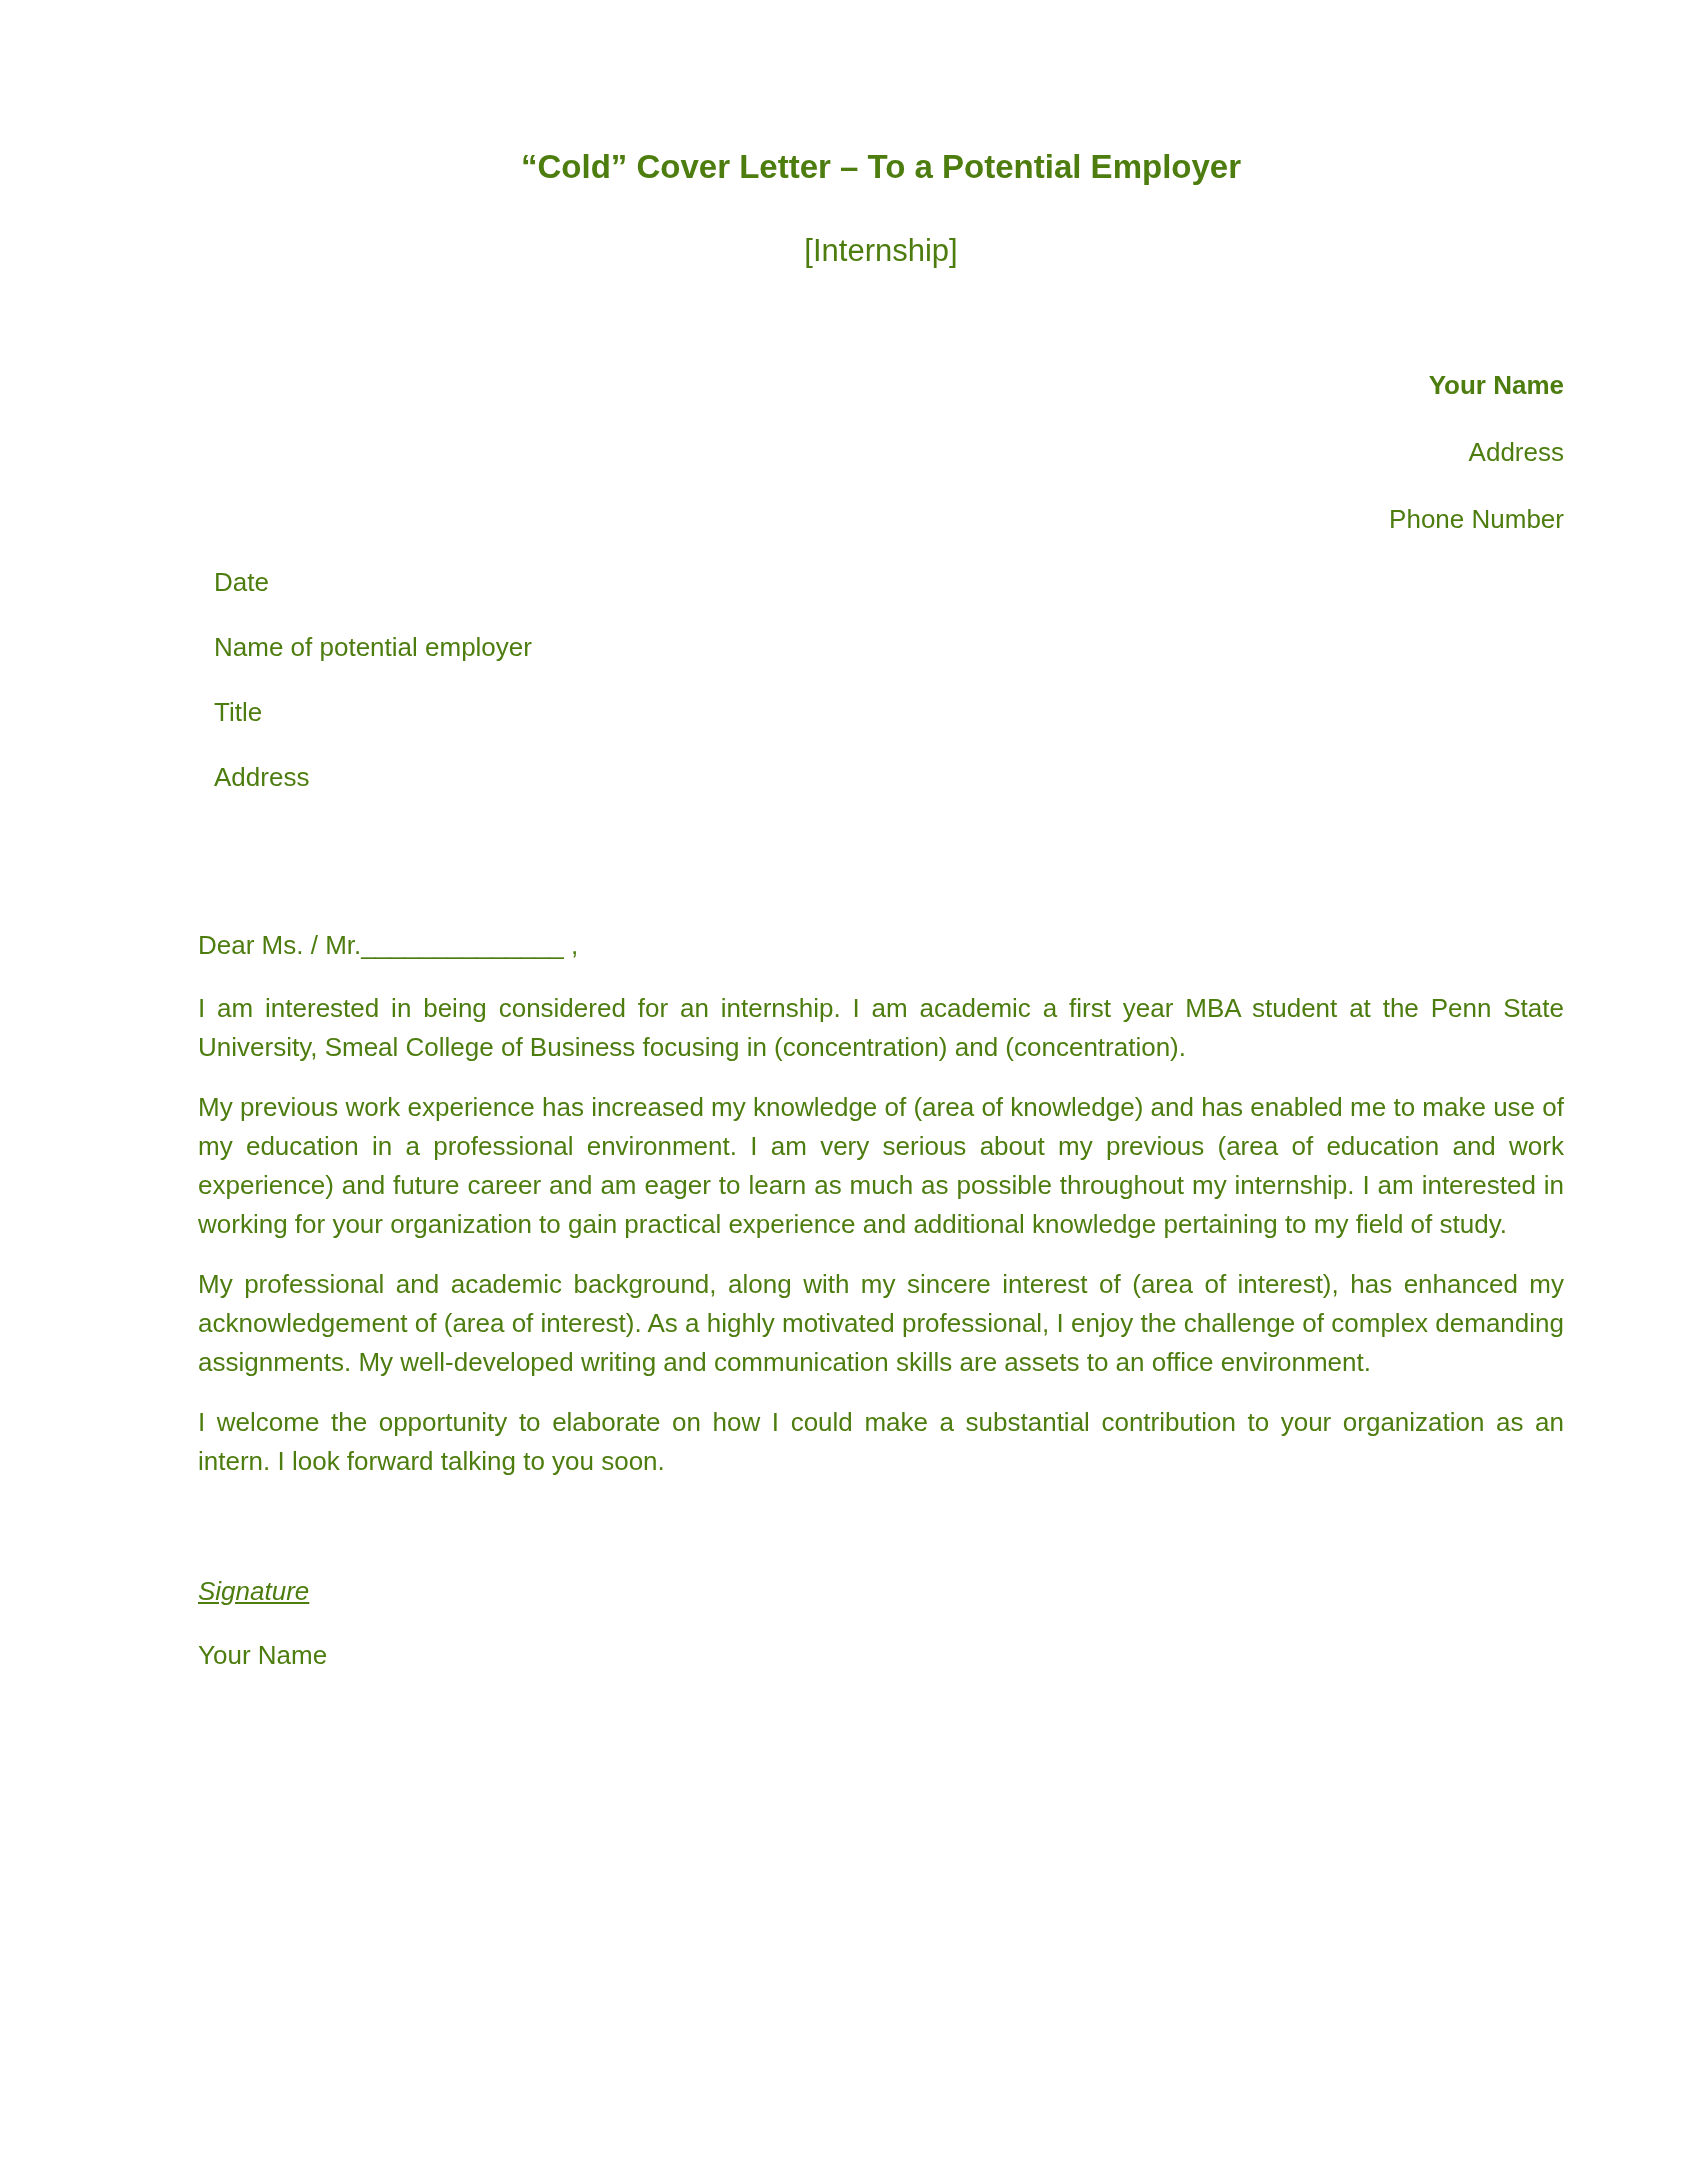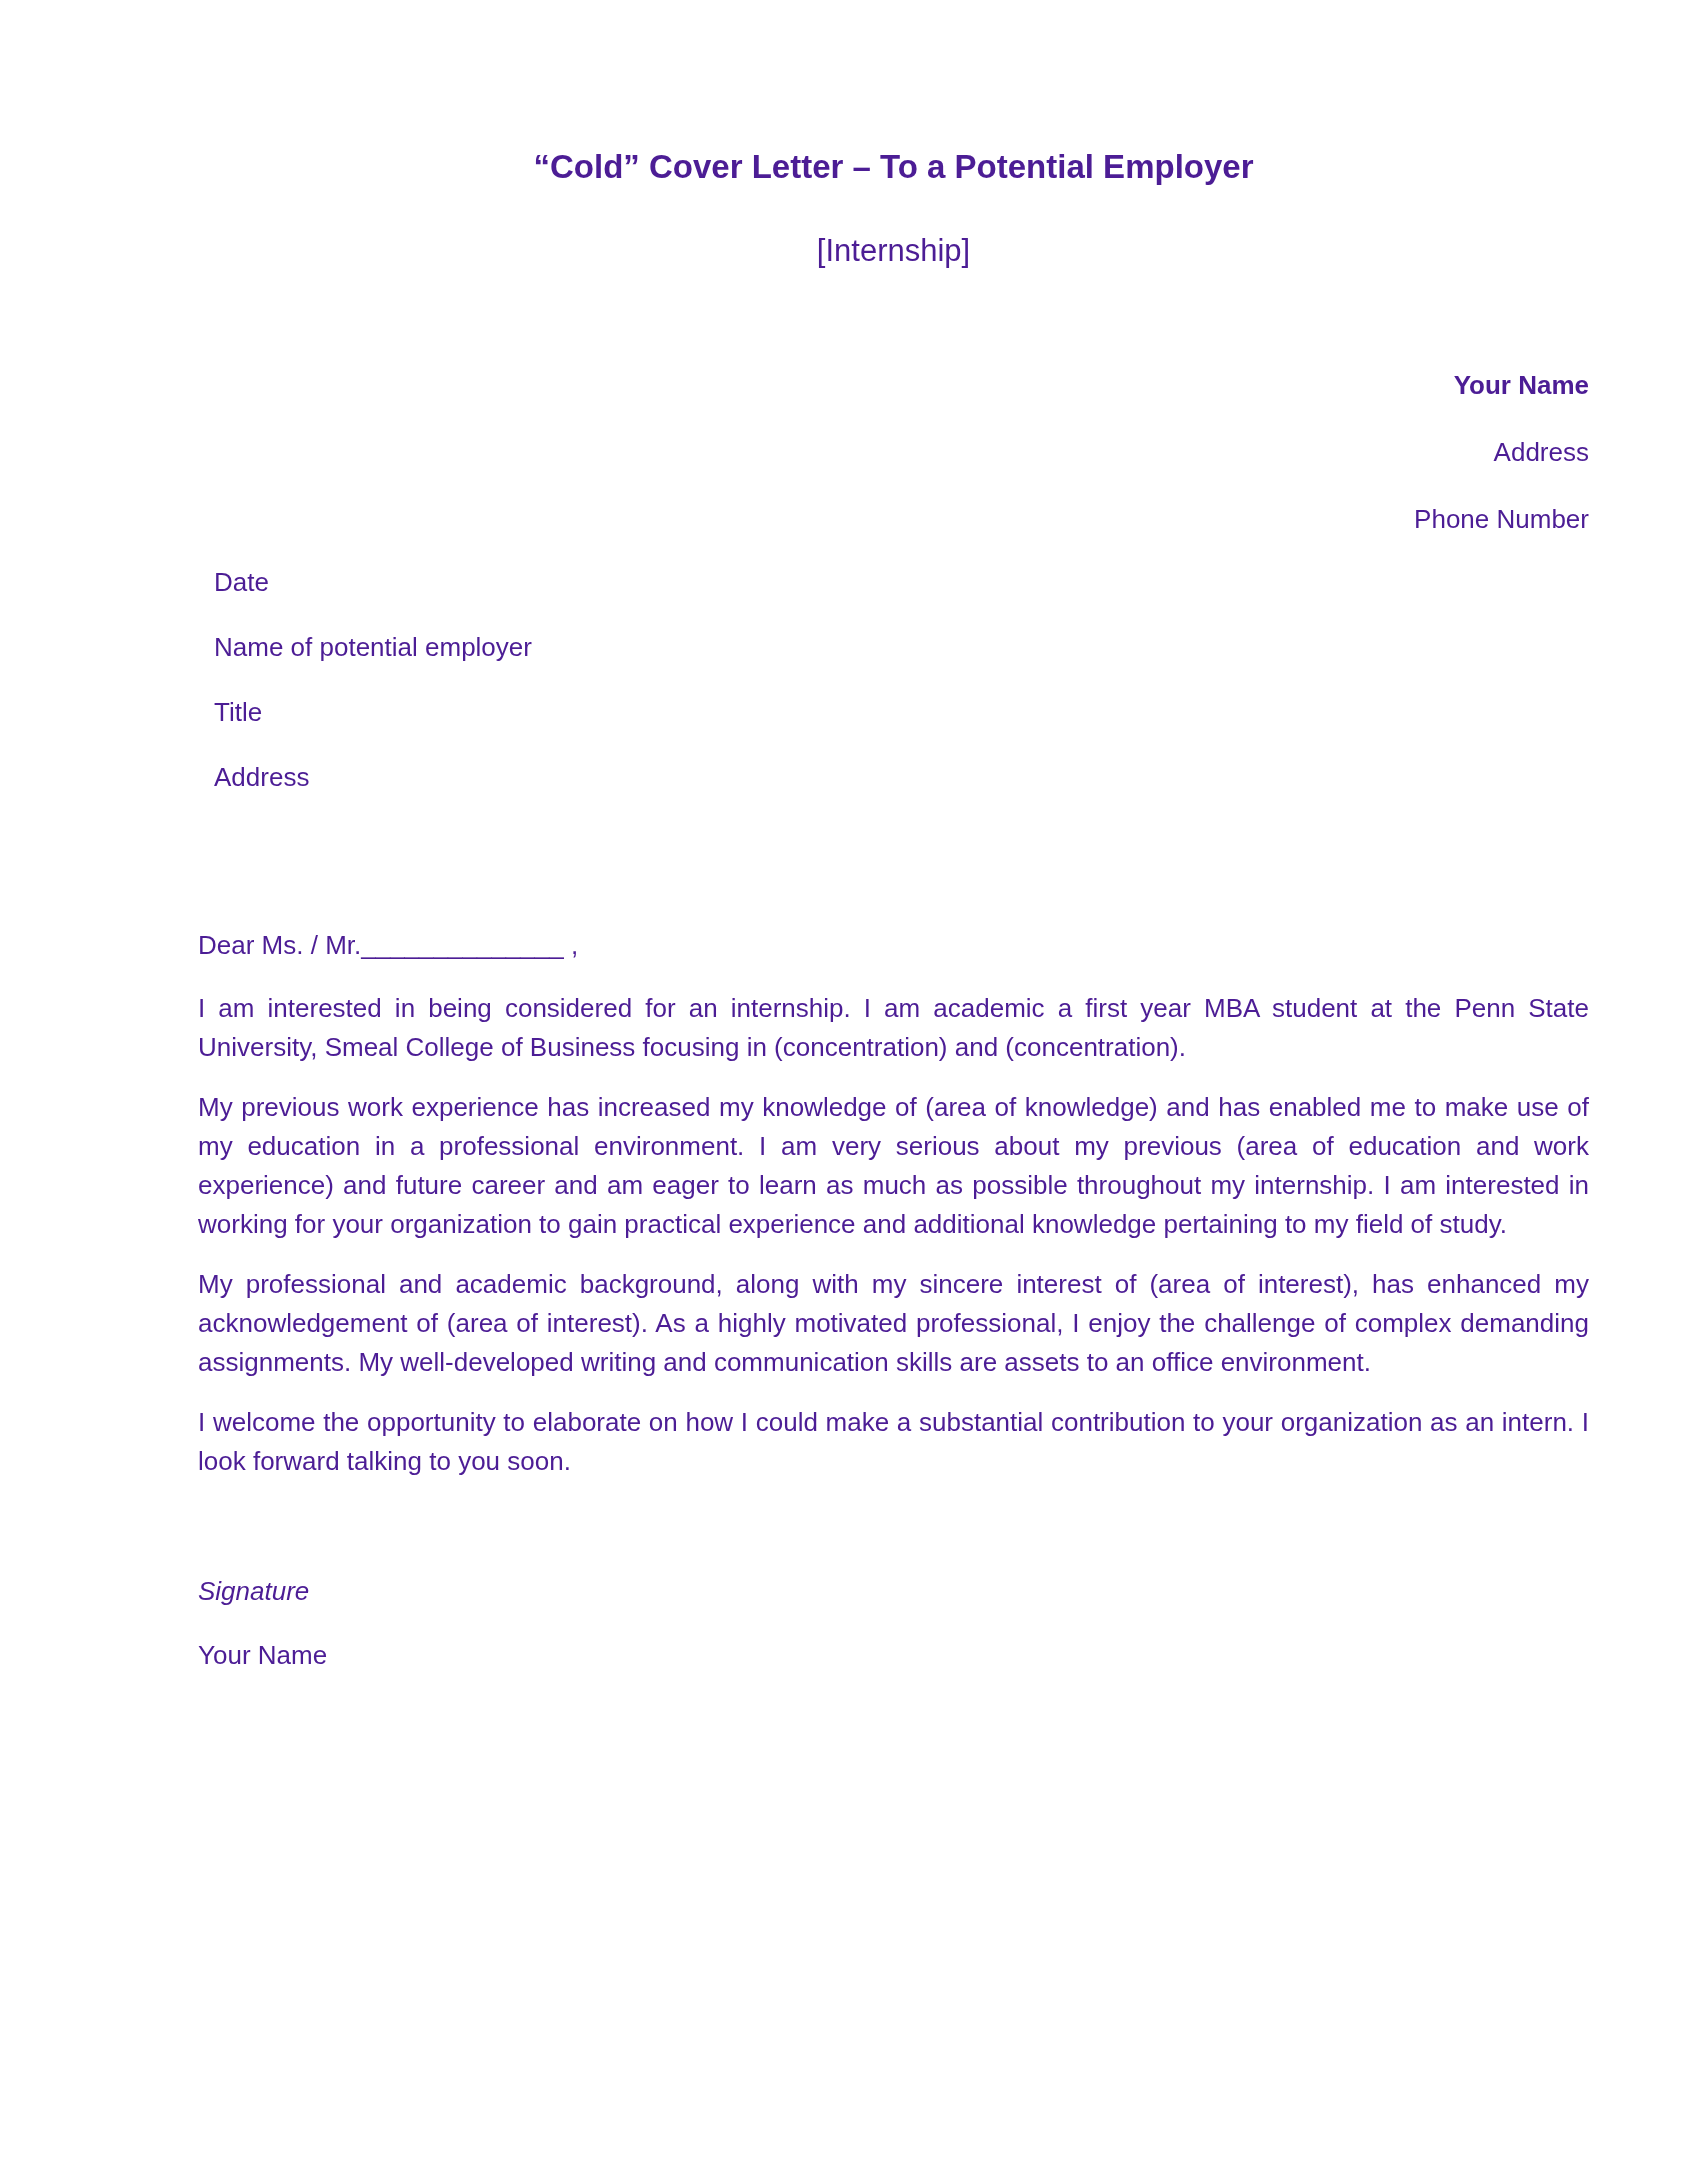--- a/index.html
+++ b/index.html
@@ -6,24 +6,24 @@
     margin: 0;
     padding: 0;
     background: #ffffff;
   }
   .page {
     position: relative;
     width: 1683px;
     height: 2178px;
     box-sizing: border-box;
     background: #ffffff;
-    color: #4c1d95;
+    color: #4d7c0f;
     font-family: "Liberation Sans", sans-serif;
     font-size: 26px;
-    padding: 147px 94px 0 198px;
+    padding: 147px 119px 0 198px;
     overflow: hidden;
   }
   .title-block {
     text-align: center;
   }
   .doc-title {
     font-size: 33px;
     font-weight: bold;
     line-height: 40px;
     margin: 0 0 45px 0;
@@ -65,20 +65,21 @@
   }
   .body-para.last {
     margin-bottom: 91px;
   }
   .closing-line {
     line-height: 39px;
     margin: 0 0 25px 0;
   }
   .closing-signature {
     font-style: italic;
+    text-decoration: underline;
   }
 </style>
 </head>
 <body>
 
 <div class="page">
 
   <div class="title-block">
     <div class="doc-title">“Cold” Cover Letter – To a Potential Employer</div>
     <div class="doc-subtitle">[Internship]</div>

